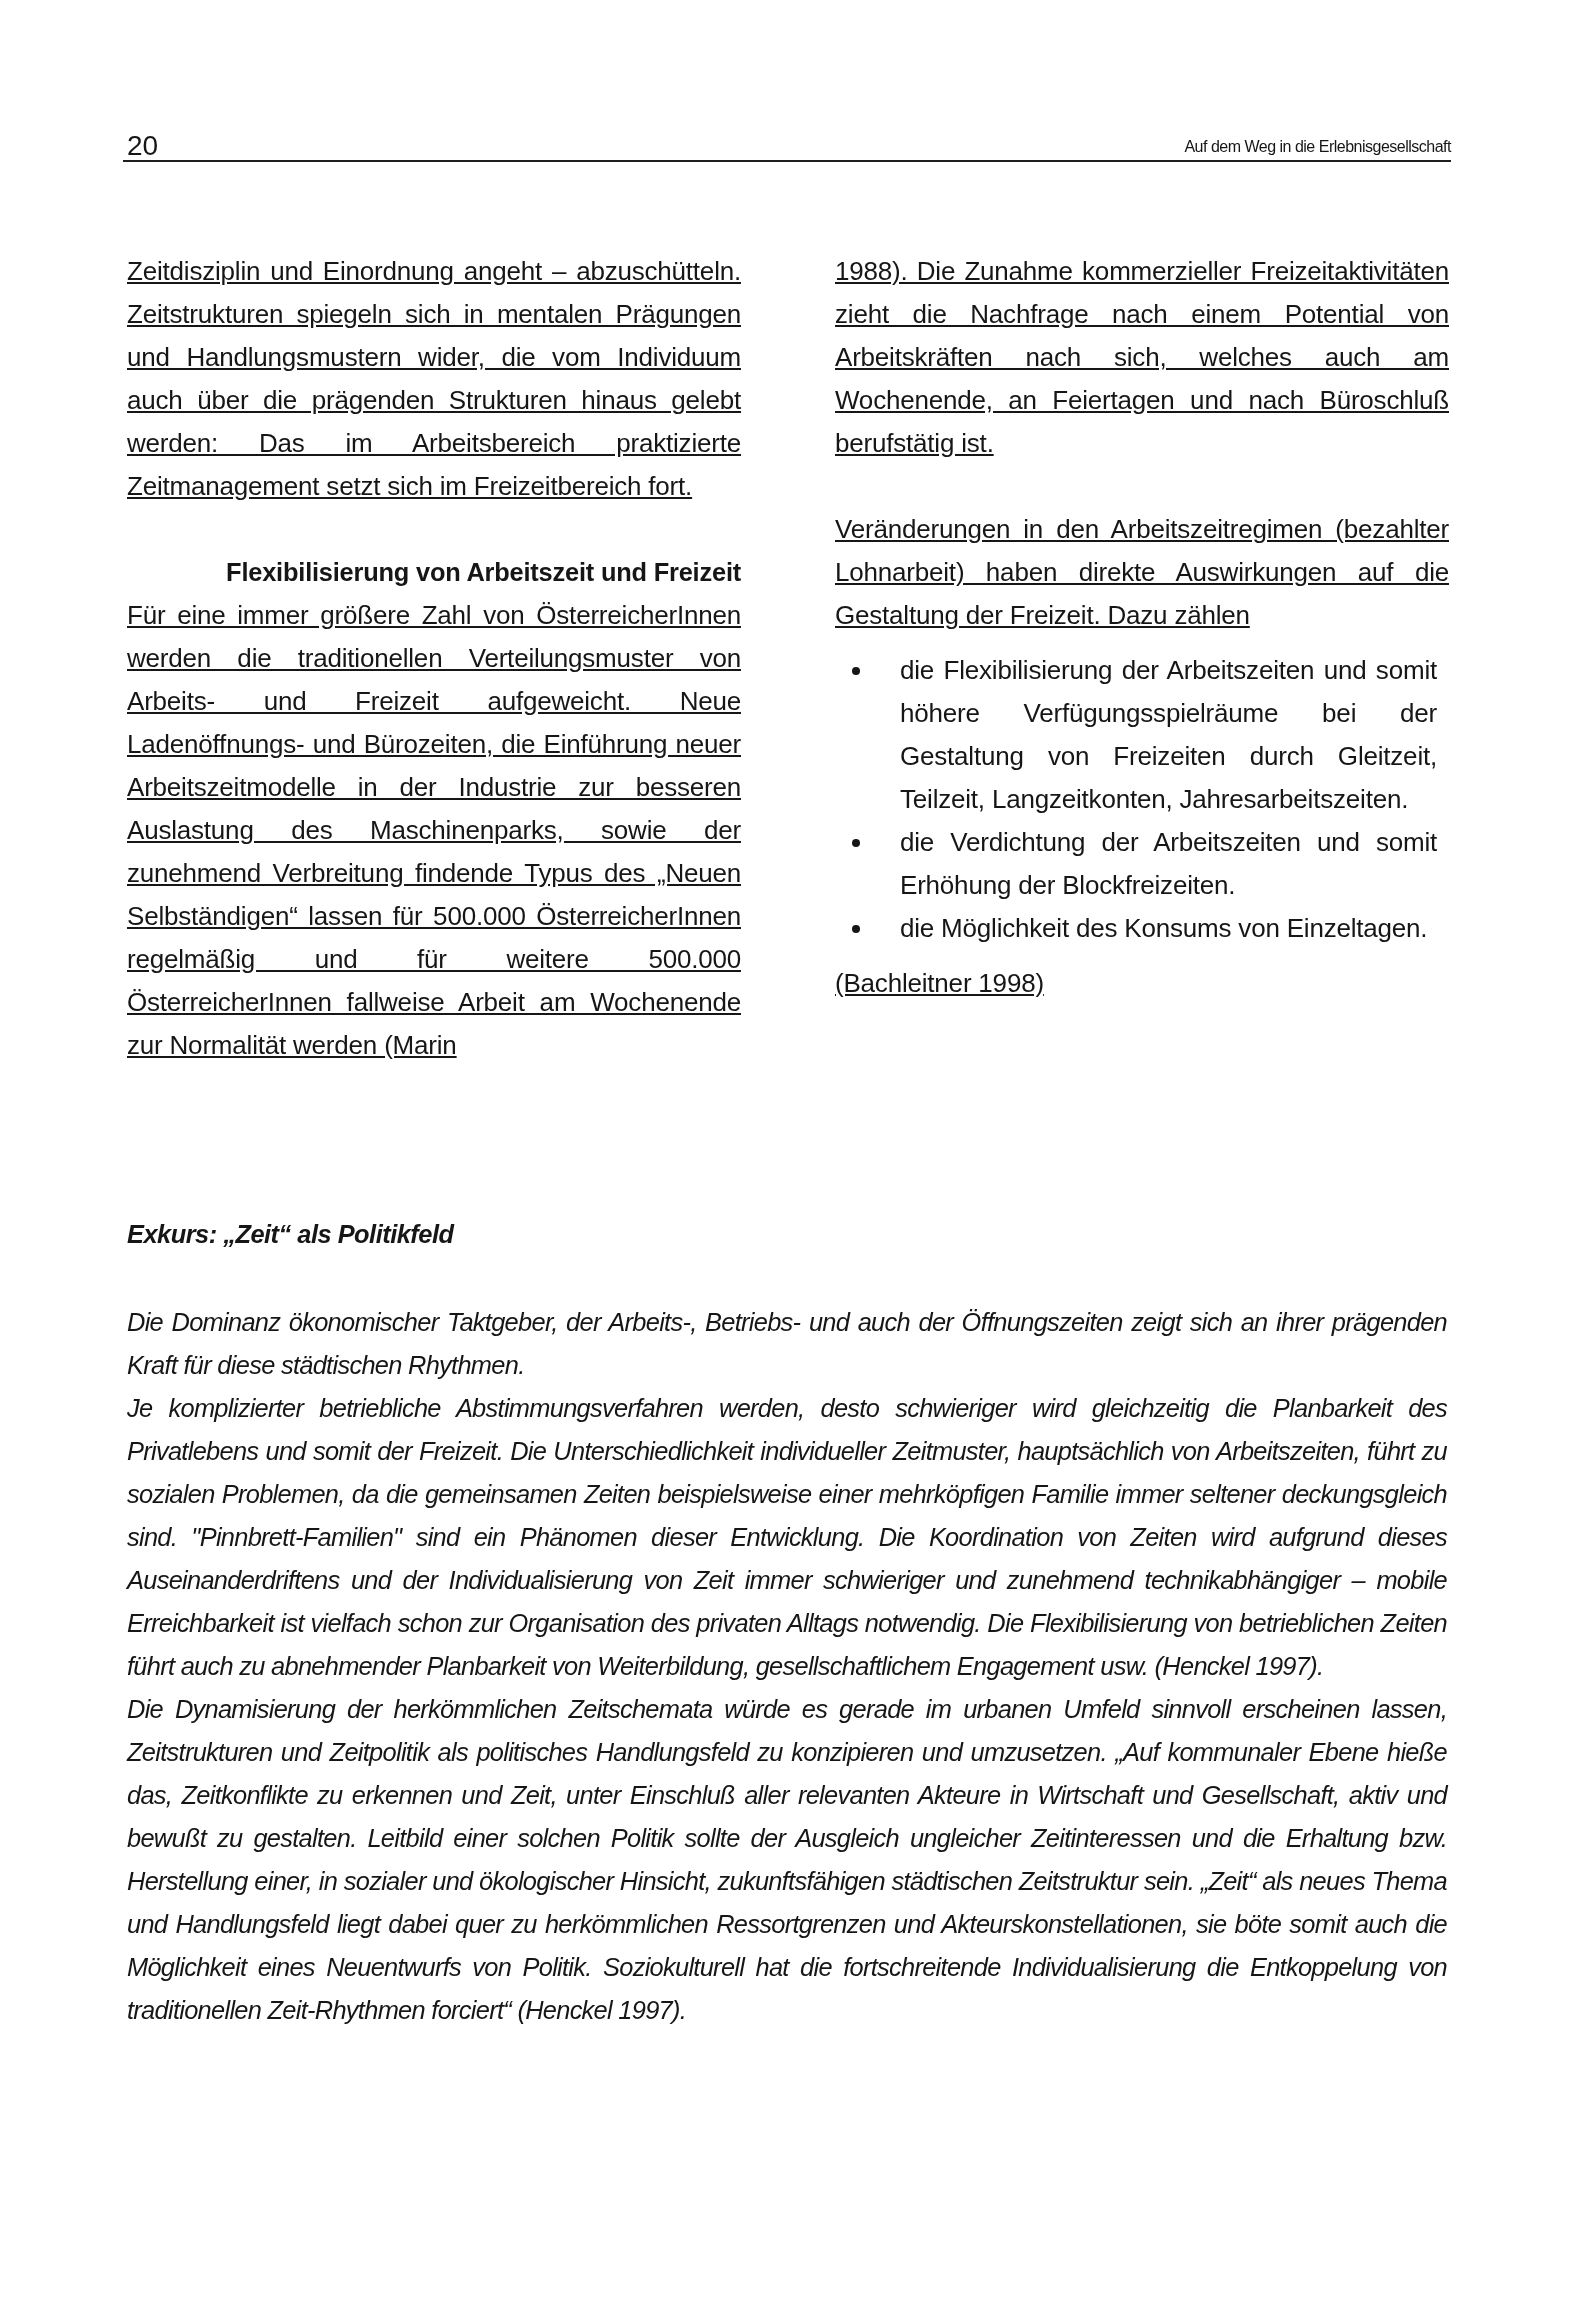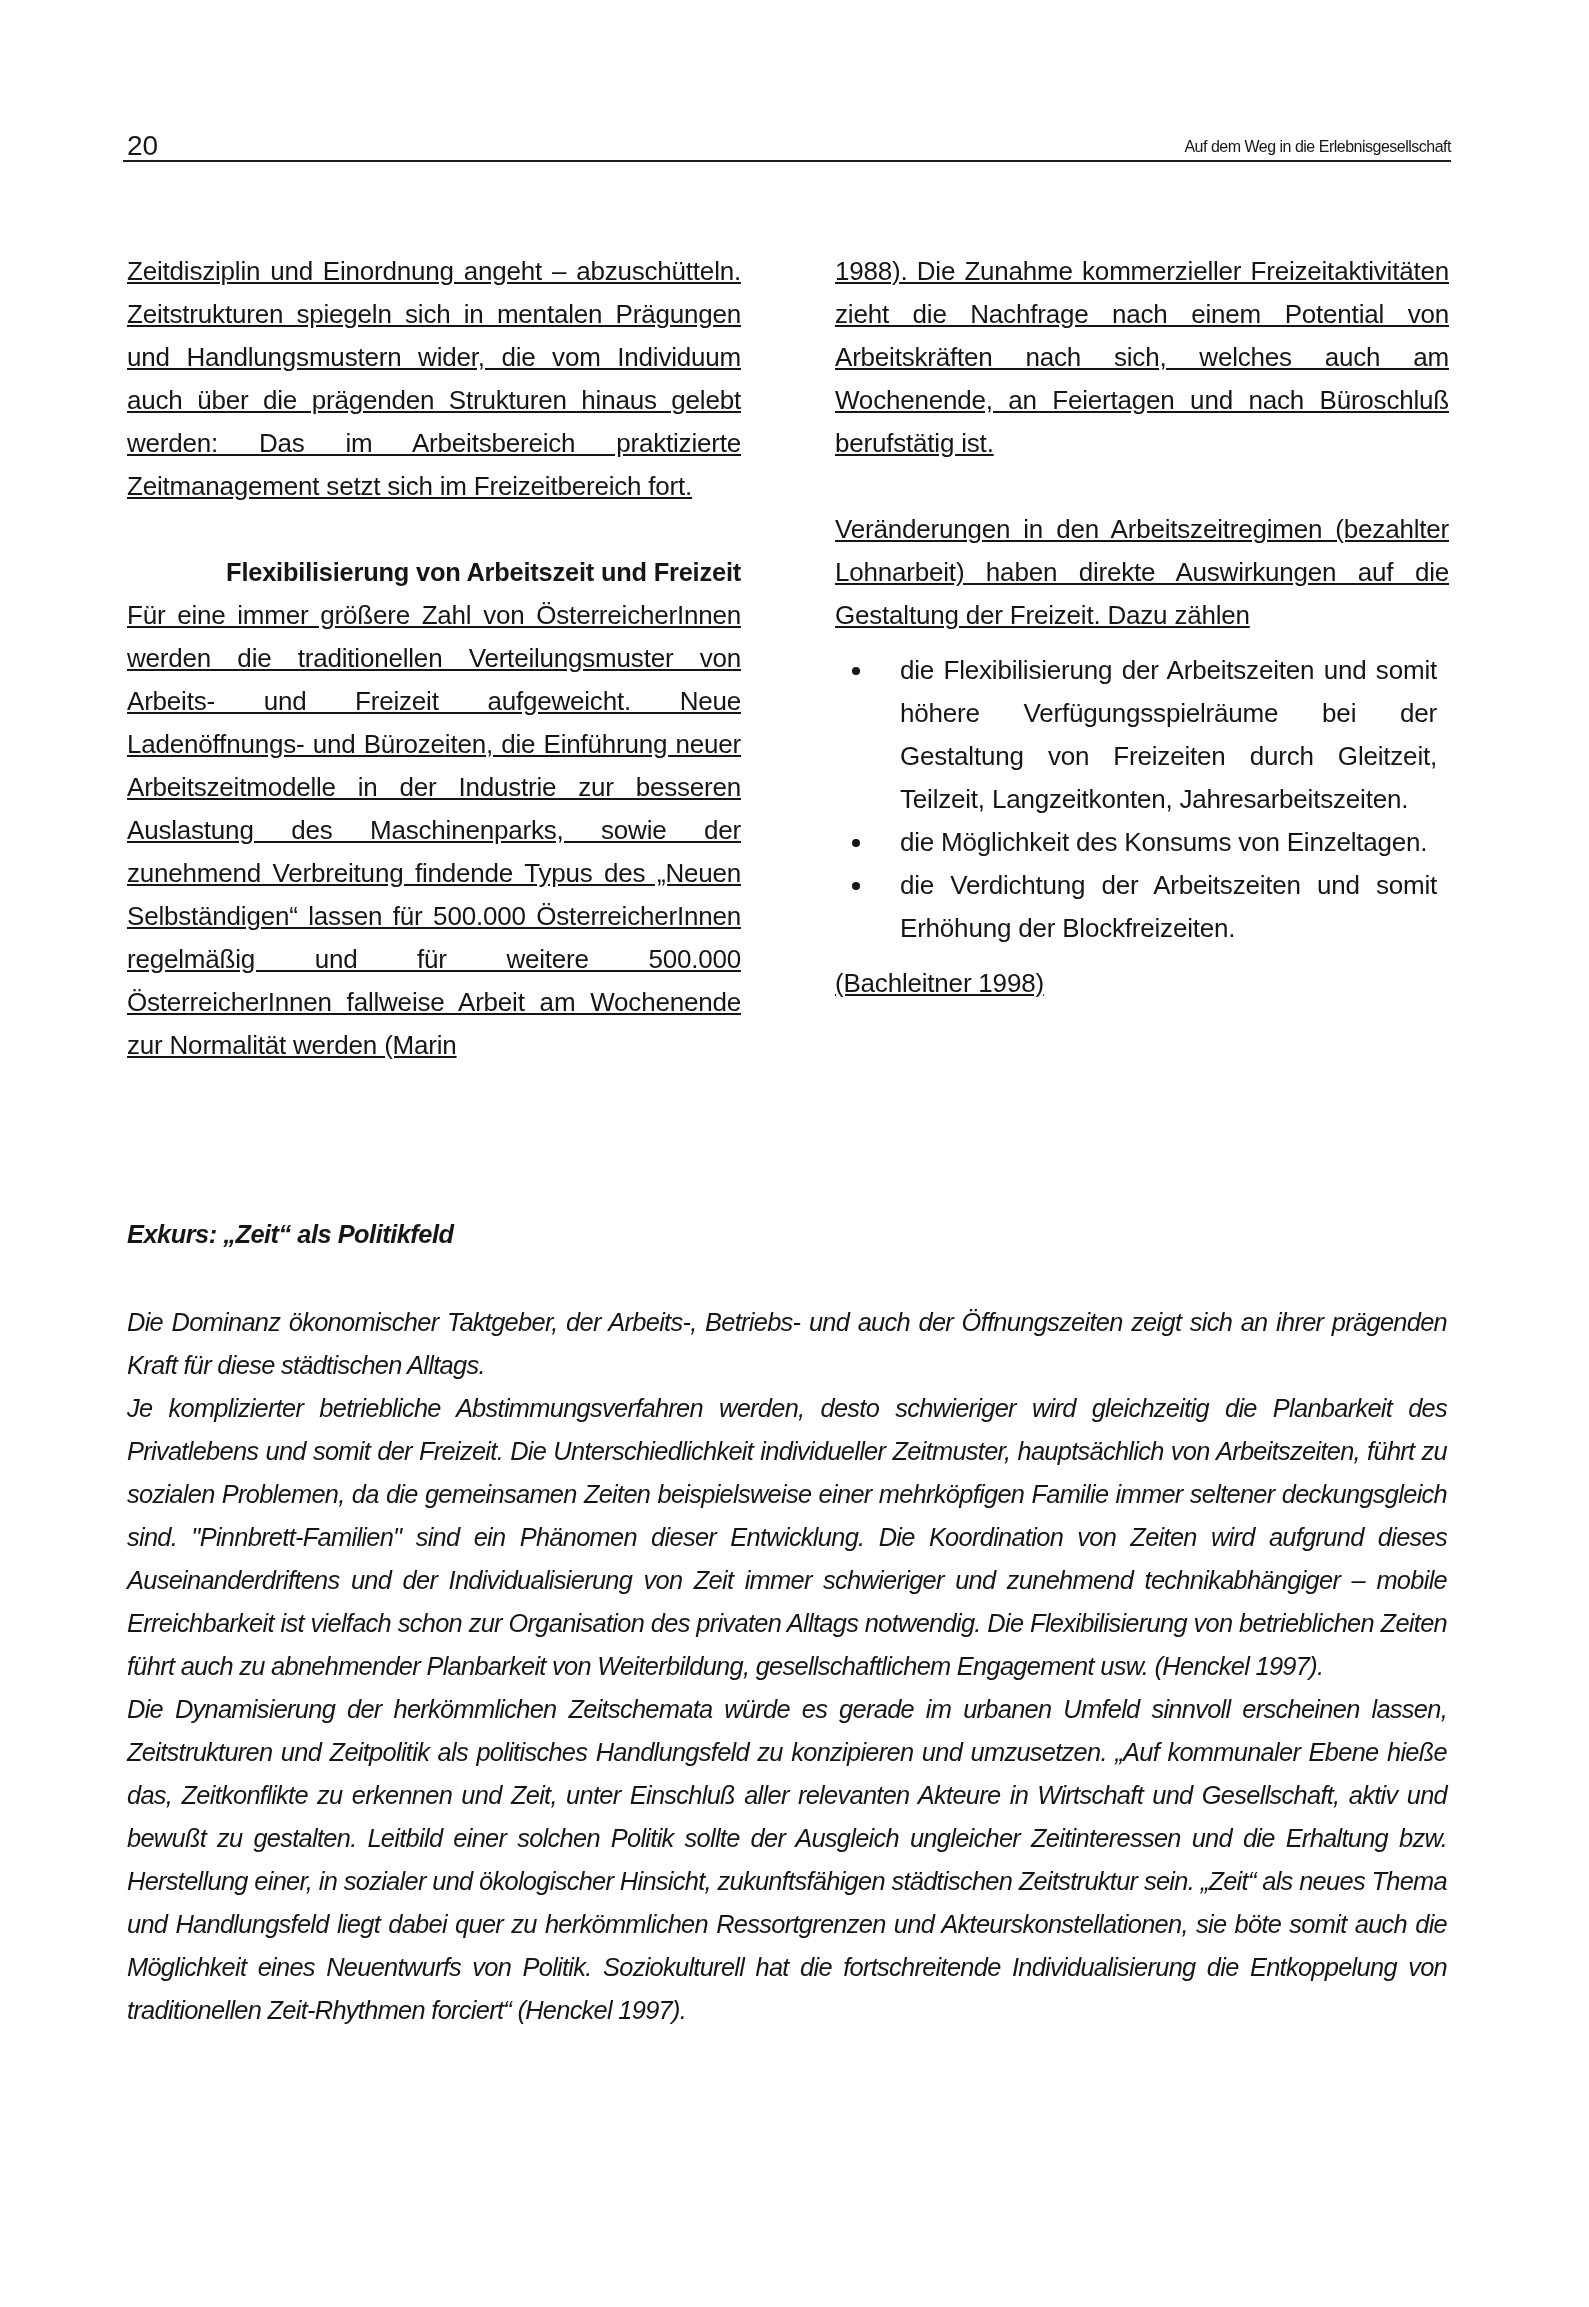--- a/index.html
+++ b/index.html
@@ -65,29 +65,29 @@
 <div class="col right">
   <p>1988). Die Zunahme kommerzieller Freizeitaktivitäten zieht die Nachfrage nach einem Potential von Arbeitskräften nach sich, welches auch am Wochenende, an Feiertagen und nach Büroschluß berufstätig ist.</p>
   <p class="gap">Veränderungen in den Arbeitszeitregimen (bezahlter Lohnarbeit) haben direkte Auswirkungen auf die Gestaltung der Freizeit. Dazu zählen</p>
   <ul class="bullets">
     <li>
       <span class="dot"></span>
       <span>die Flexibilisierung der Arbeitszeiten und somit höhere Verfügungsspielräume bei der Gestaltung von Freizeiten durch Gleitzeit, Teilzeit, Langzeitkonten, Jahresarbeitszeiten.</span>
     </li>
     <li>
       <span class="dot"></span>
-      <span>die Möglichkeit des Konsums von Einzeltagen.</span>
+      <span>die Verdichtung der Arbeitszeiten und somit Erhöhung der Blockfreizeiten.</span>
     </li>
     <li>
       <span class="dot"></span>
-      <span>die Verdichtung der Arbeitszeiten und somit Erhöhung der Blockfreizeiten.</span>
+      <span>die Möglichkeit des Konsums von Einzeltagen.</span>
     </li>
   </ul>
   <p class="citation">(Bachleitner 1998)</p>
 </div>
 
 <div class="exkurs">
   <h3>Exkurs: „Zeit“ als Politikfeld</h3>
-  <p>Die Dominanz ökonomischer Taktgeber, der Arbeits-, Betriebs- und auch der Öffnungszeiten zeigt sich an ihrer prägenden Kraft für diese städtischen Alltags.</p>
+  <p>Die Dominanz ökonomischer Taktgeber, der Arbeits-, Betriebs- und auch der Öffnungszeiten zeigt sich an ihrer prägenden Kraft für diese städtischen Rhythmen.</p>
   <p>Je komplizierter betriebliche Abstimmungsverfahren werden, desto schwieriger wird gleichzeitig die Planbarkeit des Privatlebens und somit der Freizeit. Die Unterschiedlichkeit individueller Zeitmuster, hauptsächlich von Arbeitszeiten, führt zu sozialen Problemen, da die gemeinsamen Zeiten beispielsweise einer mehrköpfigen Familie immer seltener deckungsgleich sind. "Pinnbrett-Familien" sind ein Phänomen dieser Entwicklung. Die Koordination von Zeiten wird aufgrund dieses Auseinanderdriftens und der Individualisierung von Zeit immer schwieriger und zunehmend technikabhängiger – mobile Erreichbarkeit ist vielfach schon zur Organisation des privaten Alltags notwendig. Die Flexibilisierung von betrieblichen Zeiten führt auch zu abnehmender Planbarkeit von Weiterbildung, gesellschaftlichem Engagement usw. (Henckel 1997).</p>
   <p>Die Dynamisierung der herkömmlichen Zeitschemata würde es gerade im urbanen Umfeld sinnvoll erscheinen lassen, Zeitstrukturen und Zeitpolitik als politisches Handlungsfeld zu konzipieren und umzusetzen. „Auf kommunaler Ebene hieße das, Zeitkonflikte zu erkennen und Zeit, unter Einschluß aller relevanten Akteure in Wirtschaft und Gesellschaft, aktiv und bewußt zu gestalten. Leitbild einer solchen Politik sollte der Ausgleich ungleicher Zeitinteressen und die Erhaltung bzw. Herstellung einer, in sozialer und ökologischer Hinsicht, zukunftsfähigen städtischen Zeitstruktur sein. „Zeit“ als neues Thema und Handlungsfeld liegt dabei quer zu herkömmlichen Ressortgrenzen und Akteurskonstellationen, sie böte somit auch die Möglichkeit eines Neuentwurfs von Politik. Soziokulturell hat die fortschreitende Individualisierung die Entkoppelung von traditionellen Zeit-Rhythmen forciert“ (Henckel 1997).</p>
 </div>
 
 
 </body></html>

